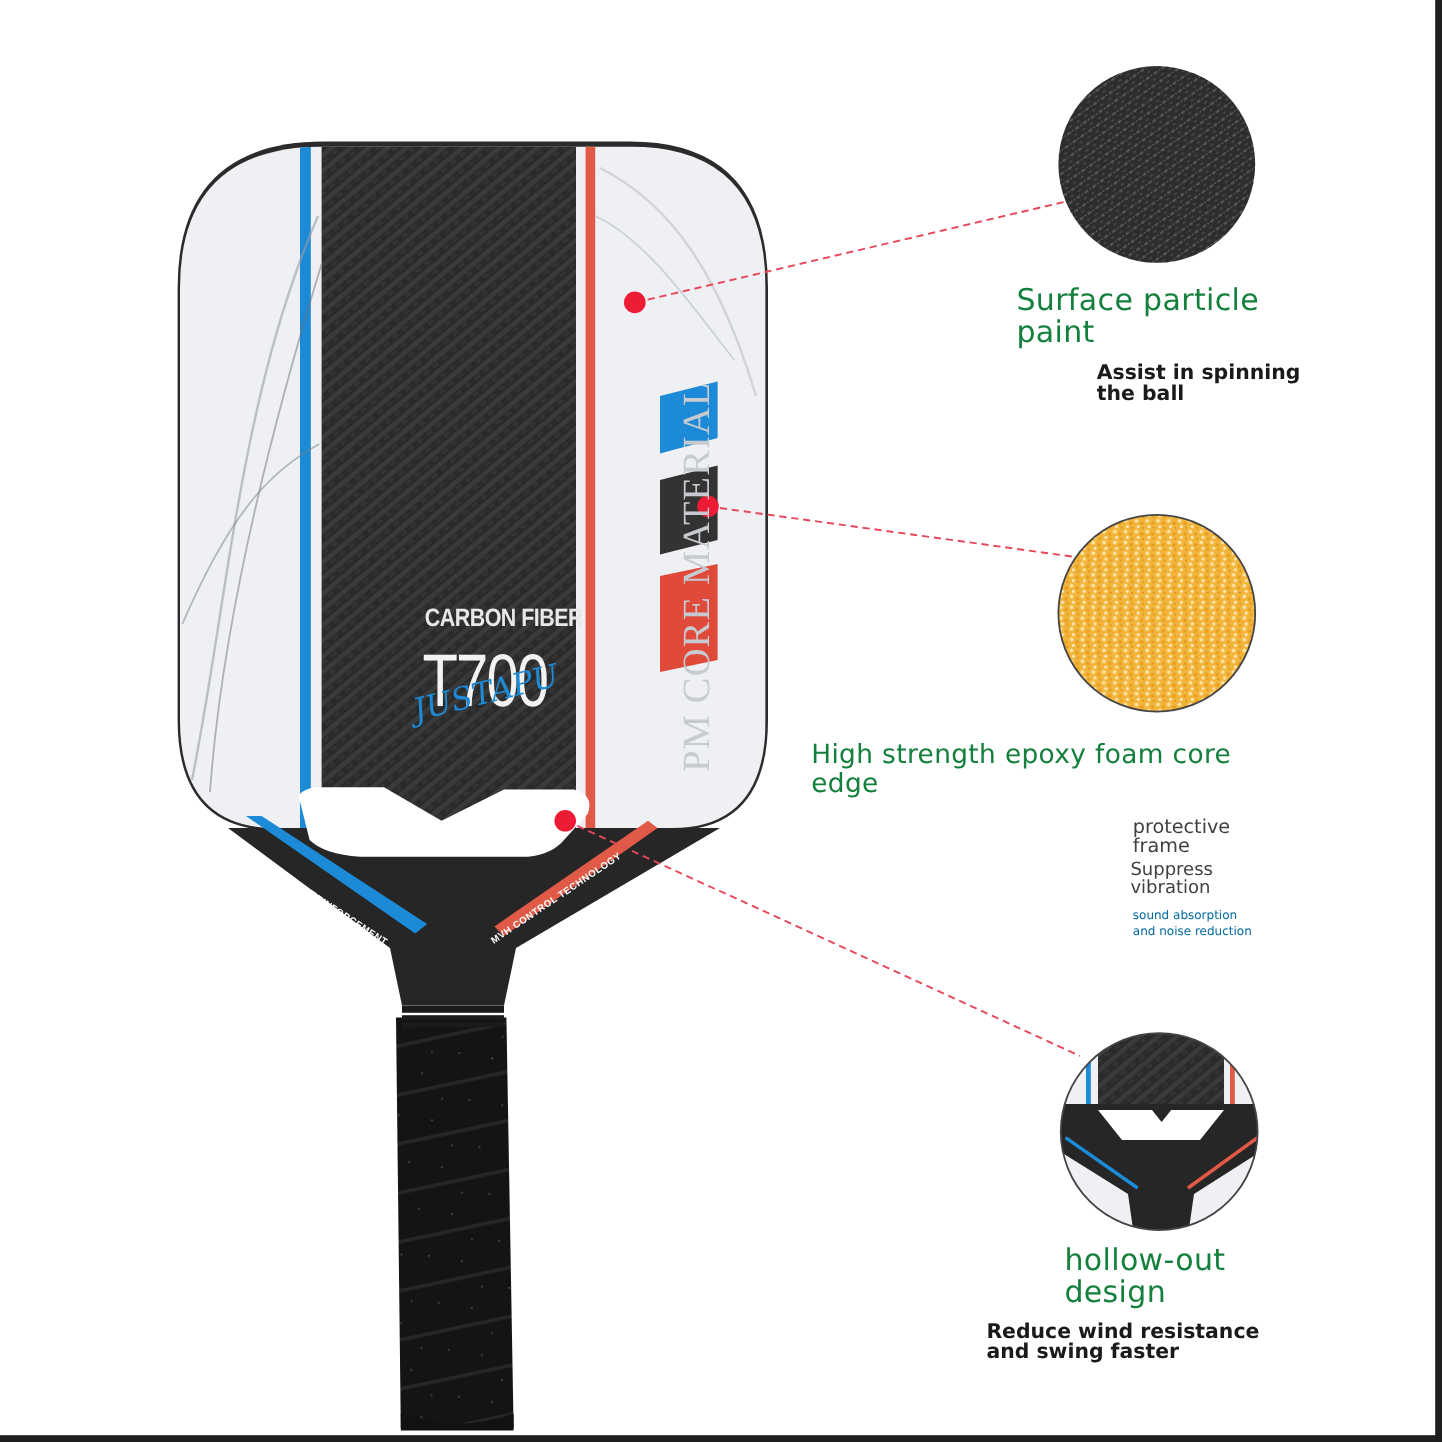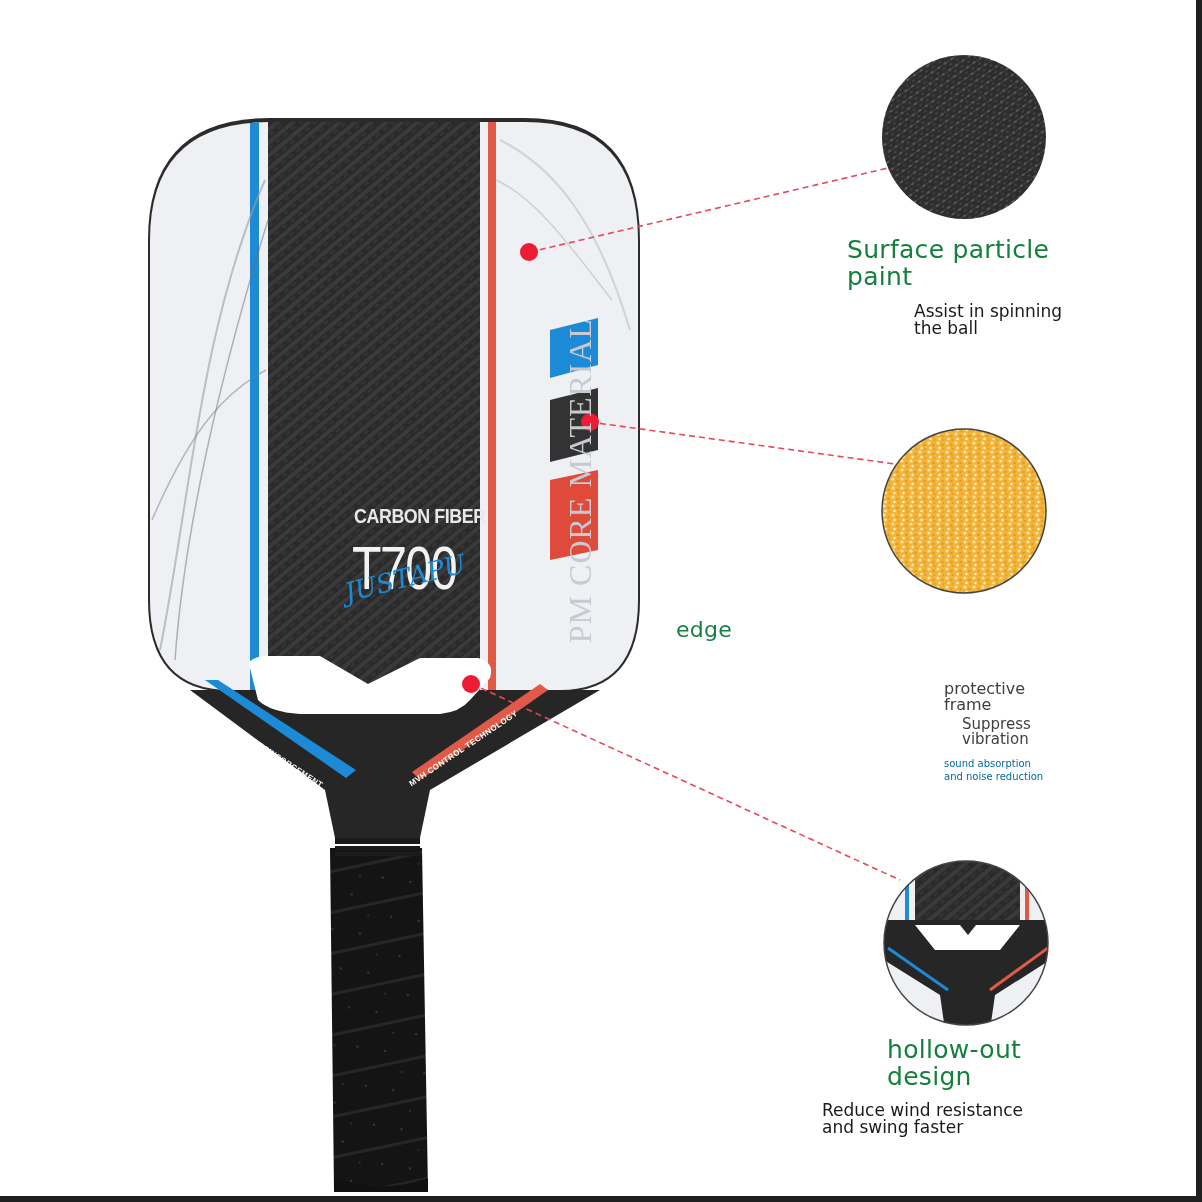--- a/index.html
+++ b/index.html
@@ -4,21 +4,21 @@
   <style>
     html, body { margin: 0; padding: 0; background: #ffffff; }
     body { width: 1202px; height: 1202px; position: relative; overflow: hidden;
            font-family: "DejaVu Sans", sans-serif; color: #111; }
     .frame { position: absolute; left: 0; top: 0; width: 1196px; height: 1196px;
              background: #ffffff; border-right: 6px solid #1f1f1f; border-bottom: 6px solid #1f1f1f; }
     #art { position: absolute; left: 0; top: 0; width: 1202px; height: 1202px; }
     .txt { position: absolute; line-height: 1.0; white-space: nowrap; }
     .h1 { font-size: 25px; letter-spacing: 0.3px; color: #15803d; }
     .h1 .l { display: block; line-height: 27px; }
-    .sub { font-size: 17px; color: #1a1a1a; }
+    .sub { font-size: 17px; color: #1a1a1a; font-weight: bold; }
     .sub .l { display: block; line-height: 17px; }
     .small { font-size: 10px; color: #0369a1; }
     .small .l { display: block; line-height: 12.5px; }
     .mid { font-size: 16px; color: #404040; }
     .mid .l { display: block; line-height: 16px; }
     .ov { position: absolute; white-space: nowrap; }
   </style>
 </head>
 <body>
 
@@ -129,27 +129,28 @@
 <div class="txt h1" style="left:847px; top:236px;">
   <span class="l">Surface particle</span>
   <span class="l">paint</span>
 </div>
 <div class="txt sub" style="left:914px; top:303px;">
   <span class="l">Assist in spinning</span>
   <span class="l">the ball</span>
 </div>
 
 <div class="txt h1" style="left:676px; top:618px; font-size:22px;">
+  <span class="l" style="line-height:24px;">High strength epoxy foam core</span>
   <span class="l" style="line-height:24px;">edge</span>
 </div>
 <div class="txt mid" style="left:944px; top:681px;">
   <span class="l">protective</span>
   <span class="l">frame</span>
 </div>
-<div class="txt mid" style="left:942px; top:717px; font-size:15px;margin-left:20px;">
+<div class="txt mid" style="left:942px; top:717px; font-size:15px;">
   <span class="l" style="line-height:15px;">Suppress</span>
   <span class="l" style="line-height:15px;">vibration</span>
 </div>
 <div class="txt small" style="left:944px; top:758px;">
   <span class="l">sound absorption</span>
   <span class="l">and noise reduction</span>
 </div>
 
 <div class="txt h1" style="left:887px; top:1036px;">
   <span class="l">hollow-out</span>

